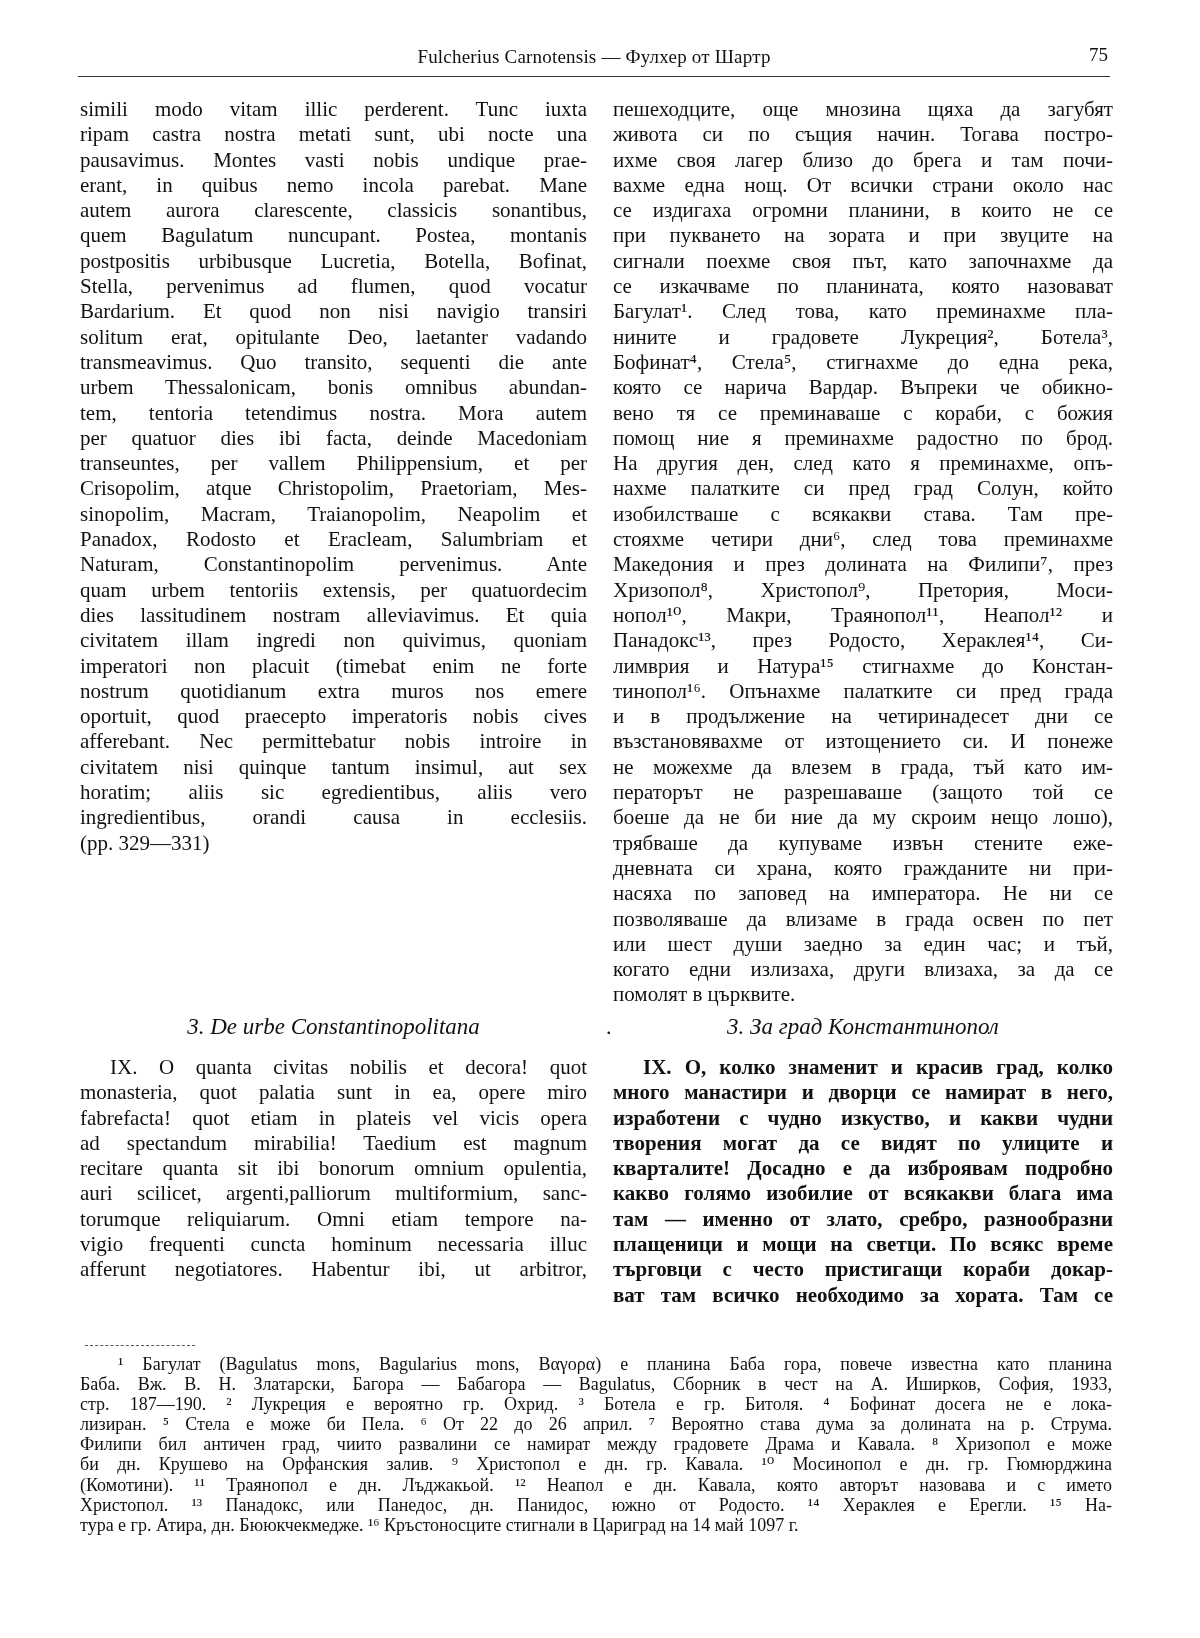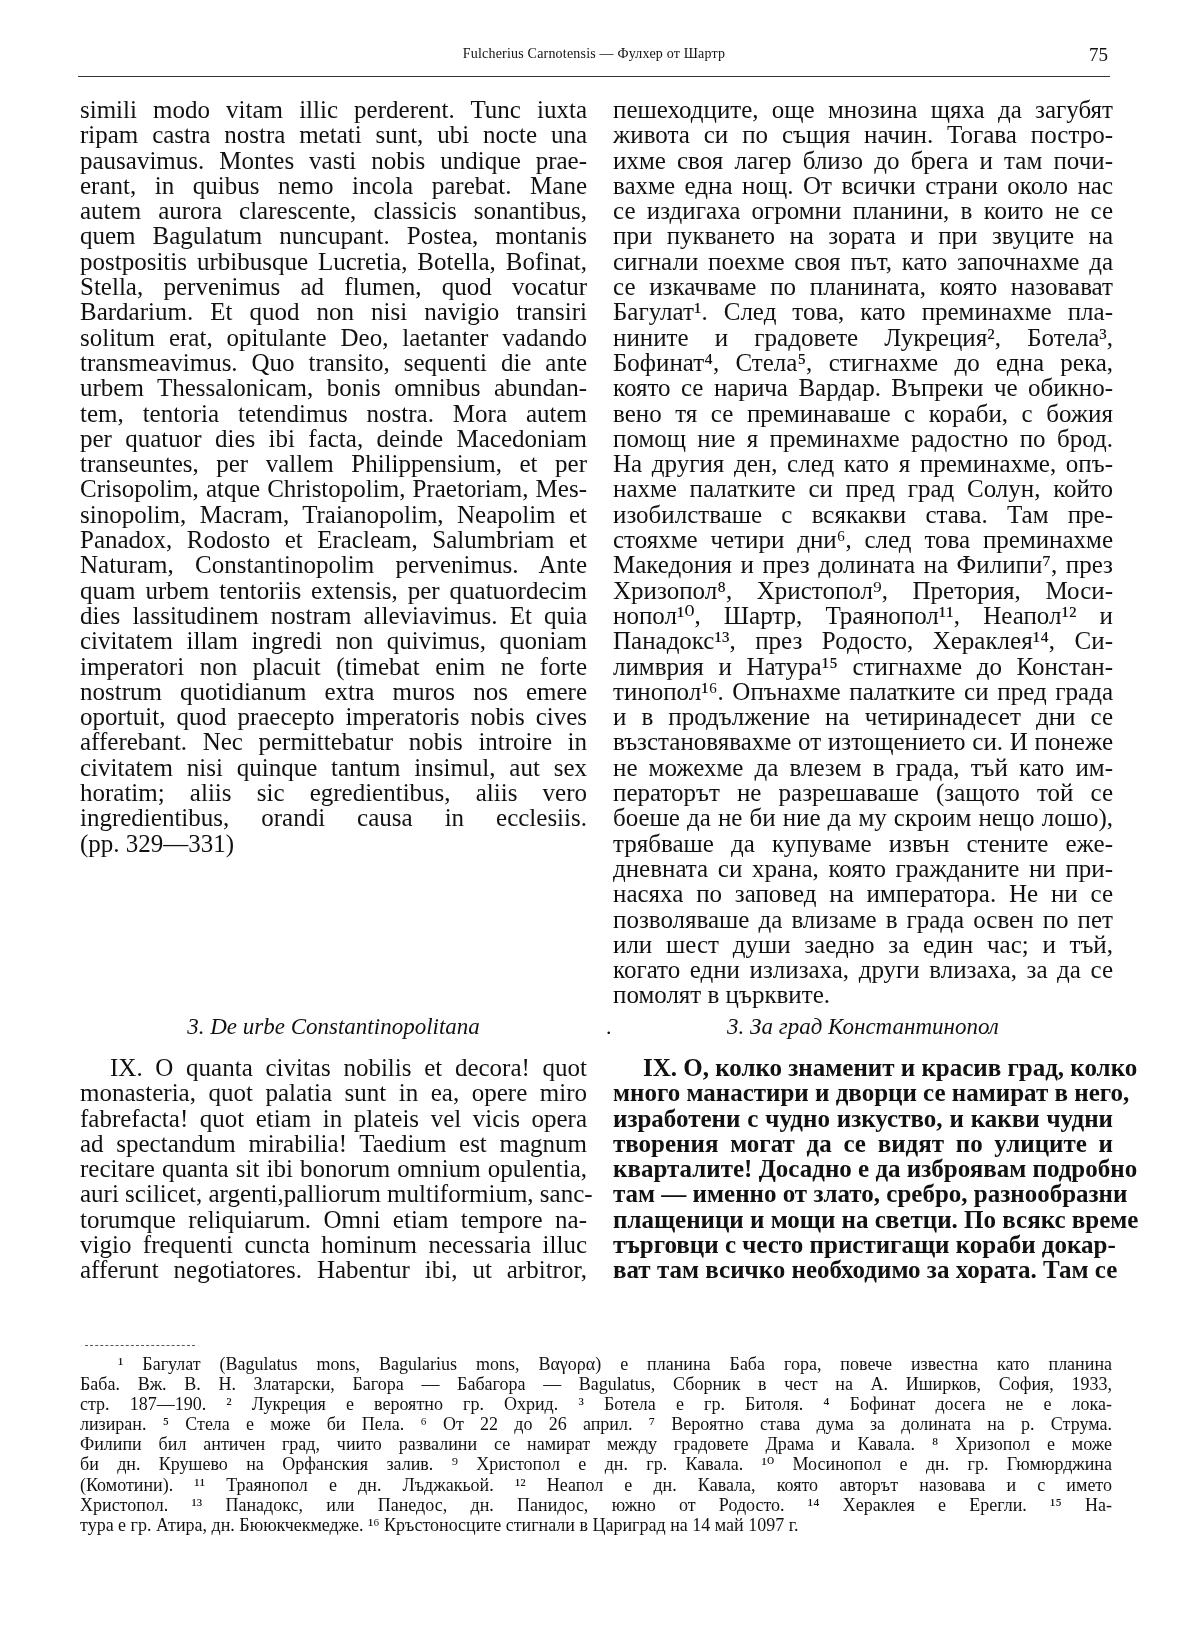--- a/index.html
+++ b/index.html
@@ -5,31 +5,31 @@
   html, body { margin: 0; padding: 0; background: #ffffff; }
   body {
     width: 1200px; height: 1638px; position: relative; overflow: hidden;
     font-family: "Liberation Serif", "DejaVu Serif", serif; color: #111;
   }
   .running-head {
     position: absolute; top: 46px; left: 80px; width: 1028px; height: 26px;
   }
   .running-title {
     position: absolute; left: 0; width: 100%; text-align: center;
-    font-size: 14px; letter-spacing: 0.2px; top: 0;
+    font-size: 19px; letter-spacing: 0.2px; top: 0;
   }
   .page-number {
     position: absolute; right: 0; top: -2px; font-size: 19px;
   }
   .head-rule {
     position: absolute; top: 76px; left: 78px; width: 1032px; height: 0;
     border-top: 1.6px solid #333;
   }
   .col {
-    position: absolute; font-size: 25px; line-height: 25.3px;
+    position: absolute; font-size: 21px; line-height: 25.3px;
     text-align: justify;
   }
   .col .ln { display: block; height: 25.3px; white-space: nowrap;
     text-align-last: justify; text-align: justify; }
   .col .ln.last { text-align-last: left; }
   .col-left { left: 80px; width: 507px; top: 97px; }
   .col-right { left: 613px; width: 500px; top: 97px; }
   .col-right { font-family: "Liberation Serif", "DejaVu Serif", serif; }
   .heading {
     position: absolute; font-style: italic; font-size: 23px; top: 1014px;
@@ -108,21 +108,21 @@
     <span class="ln">Бофинат⁴, Стела⁵, стигнахме до една река,</span>
     <span class="ln">която се нарича Вардар. Въпреки че обикно-</span>
     <span class="ln">вено тя се преминаваше с кораби, с божия</span>
     <span class="ln">помощ ние я преминахме радостно по брод.</span>
     <span class="ln">На другия ден, след като я преминахме, опъ-</span>
     <span class="ln">нахме палатките си пред град Солун, който</span>
     <span class="ln">изобилстваше с всякакви става. Там пре-</span>
     <span class="ln">стояхме четири дни⁶, след това преминахме</span>
     <span class="ln">Македония и през долината на Филипи⁷, през</span>
     <span class="ln">Хризопол⁸, Христопол⁹, Претория, Моси-</span>
-    <span class="ln">нопол¹⁰, Шартр, Траянопол¹¹, Неапол¹² и</span>
+    <span class="ln">нопол¹⁰, Макри, Траянопол¹¹, Неапол¹² и</span>
     <span class="ln">Панадокс¹³, през Родосто, Хераклея¹⁴, Си-</span>
     <span class="ln">лимврия и Натура¹⁵ стигнахме до Констан-</span>
     <span class="ln">тинопол¹⁶. Опънахме палатките си пред града</span>
     <span class="ln">и в продължение на четиринадесет дни се</span>
     <span class="ln">възстановявахме от изтощението си. И понеже</span>
     <span class="ln">не можехме да влезем в града, тъй като им-</span>
     <span class="ln">ператорът не разрешаваше (защото той се</span>
     <span class="ln">боеше да не би ние да му скроим нещо лошо),</span>
     <span class="ln">трябваше да купуваме извън стените еже-</span>
     <span class="ln">дневната си храна, която гражданите ни при-</span>
@@ -147,20 +147,21 @@
     <span class="ln">torumque reliquiarum. Omni etiam tempore na-</span>
     <span class="ln">vigio frequenti cuncta hominum necessaria illuc</span>
     <span class="ln">afferunt negotiatores. Habentur ibi, ut arbitror,</span>
   </div>
 <div class="col col-right2">
     <span class="ln indent">IX. О, колко знаменит и красив град, колко</span>
     <span class="ln">много манастири и дворци се намират в него,</span>
     <span class="ln">изработени с чудно изкуство, и какви чудни</span>
     <span class="ln">творения могат да се видят по улиците и</span>
     <span class="ln">кварталите! Досадно е да изброявам подробно</span>
+    <span class="ln">какво голямо изобилие от всякакви блага има</span>
     <span class="ln">там — именно от злато, сребро, разнообразни</span>
     <span class="ln">плащеници и мощи на светци. По всякс време</span>
     <span class="ln">търговци с често пристигащи кораби докар-</span>
     <span class="ln">ват там всичко необходимо за хората. Там се</span>
   </div>
 
 <div class="fn-rule"></div>
 <div class="footnotes">
     <span class="ln first">¹ Багулат (Bagulatus mons, Bagularius mons, Βαγορα) е планина Баба гора, повече известна като планина</span>
     <span class="ln">Баба. Вж. В. Н. Златарски, Багора — Бабагора — Bagulatus, Сборник в чест на А. Иширков, София, 1933,</span>

